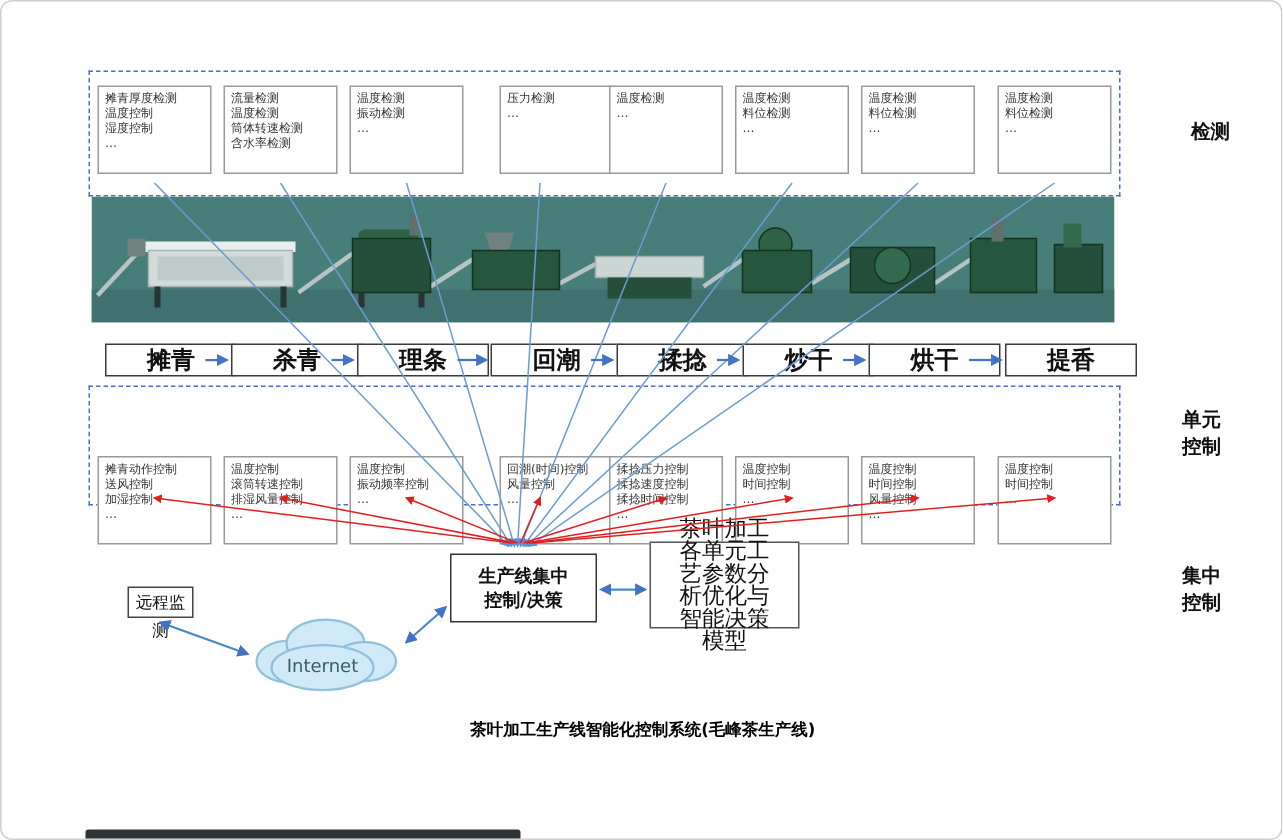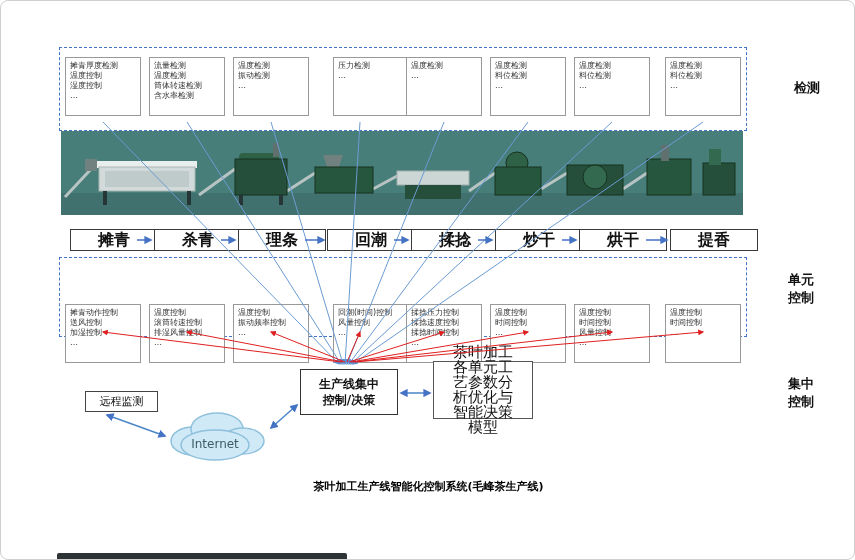--- a/index.html
+++ b/index.html
@@ -21,21 +21,21 @@
   .pcol1{left:69px}.pcol2{left:153px}.pcol3{left:237px}.pcol4{left:326px}
   .pcol5{left:410px}.pcol6{left:494px}.pcol7{left:578px}.pcol8{left:669px}
 
   .side-label{position:absolute;font-size:13px;font-weight:bold;color:#111;white-space:pre-line;text-align:center;width:40px;margin-left:16px;}
   .label-detection{left:770px;top:78px;}
   .label-unit{left:764px;top:270px;}
   .label-central{left:764px;top:374px;}
 
   .ctrl-box{position:absolute;left:299px;top:368px;width:98px;height:46px;border:1.5px solid #333;background:#fff;display:flex;align-items:center;justify-content:center;text-align:center;font-size:12px;font-weight:600;color:#111;white-space:pre-line;line-height:16px;box-sizing:border-box;}
   .model-box{position:absolute;left:432px;top:360px;width:100px;height:58px;border:1px solid #555;background:#fff;display:flex;align-items:center;justify-content:center;text-align:center;font-size:15px;color:#111;white-space:pre-line;line-height:15px;box-sizing:border-box;padding:18px;}
-  .remote-box{position:absolute;left:84px;top:390px;width:73px;height:21px;border:1px solid #444;background:#fff;text-align:center;font-size:11px;line-height:19px;color:#111;box-sizing:border-box;}
+  .remote-box{position:absolute;left:84px;top:390px;width:44px;height:21px;border:1px solid #444;background:#fff;text-align:center;font-size:11px;line-height:19px;color:#111;box-sizing:border-box;}
 
   .cloud-wrap{position:absolute;left:158px;top:402px;width:112px;height:62px;}
   .cloud-text{position:absolute;left:0;top:24px;width:112px;text-align:center;font-size:12px;color:#3d5b68;margin-top:10px;}
 
   .page-title{position:absolute;left:0;top:478px;width:855px;text-align:center;font-size:11px;font-weight:bold;color:#000;}
 
   .bottom-strip{position:absolute;left:56px;top:552px;width:290px;height:8px;background:#2e3336;border-radius:2px;}
 
   .connectors{position:absolute;left:0;top:0;width:855px;height:560px;pointer-events:none;}
 </style>

